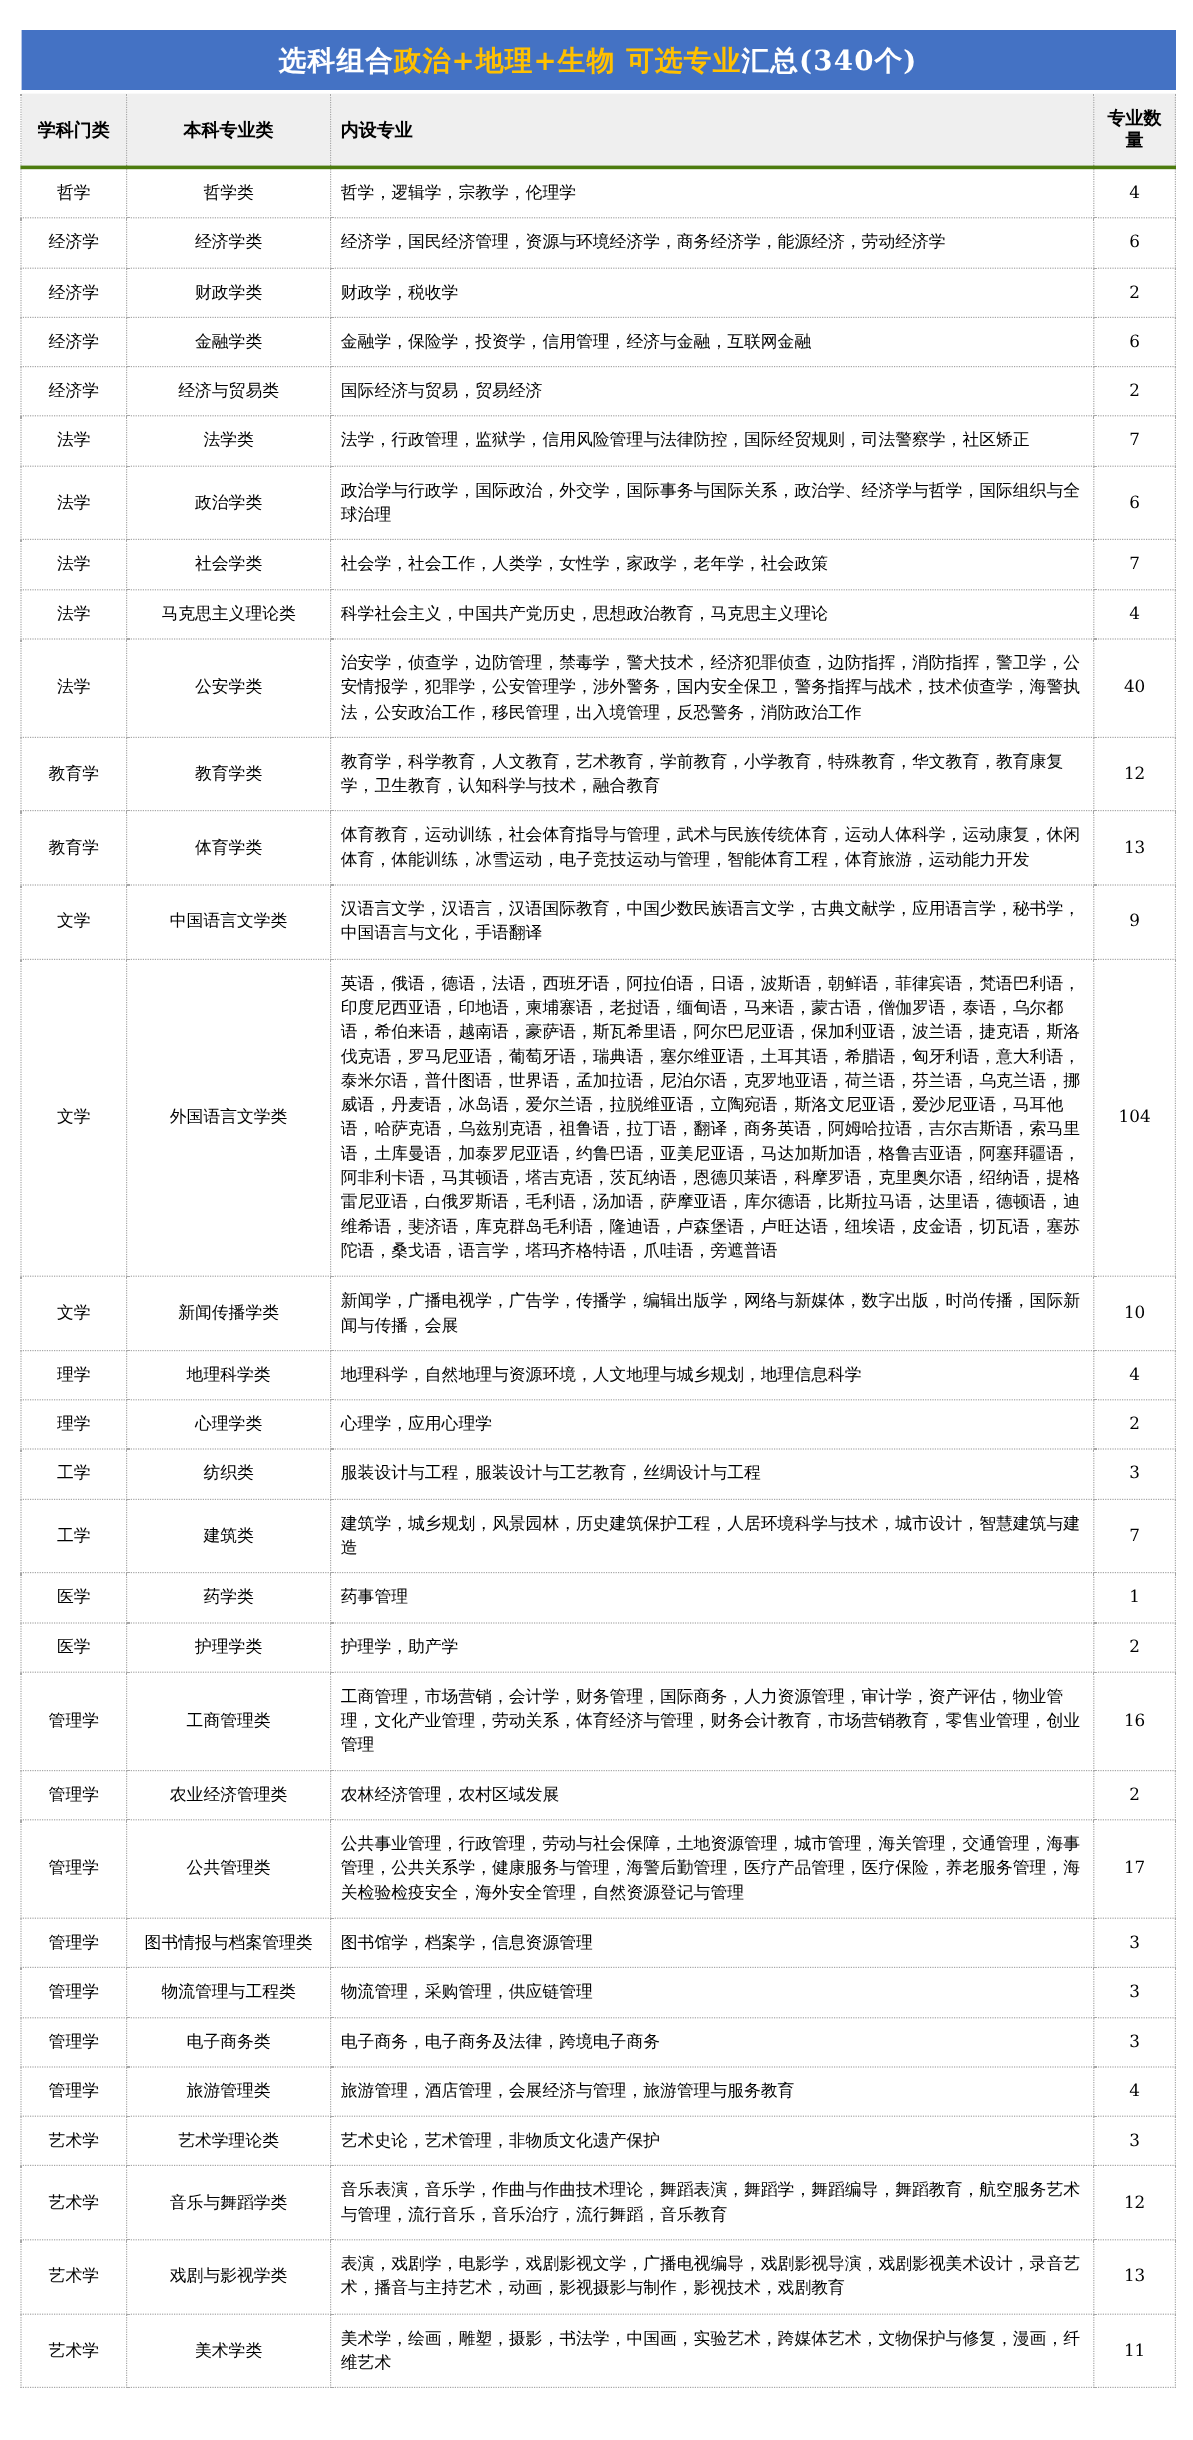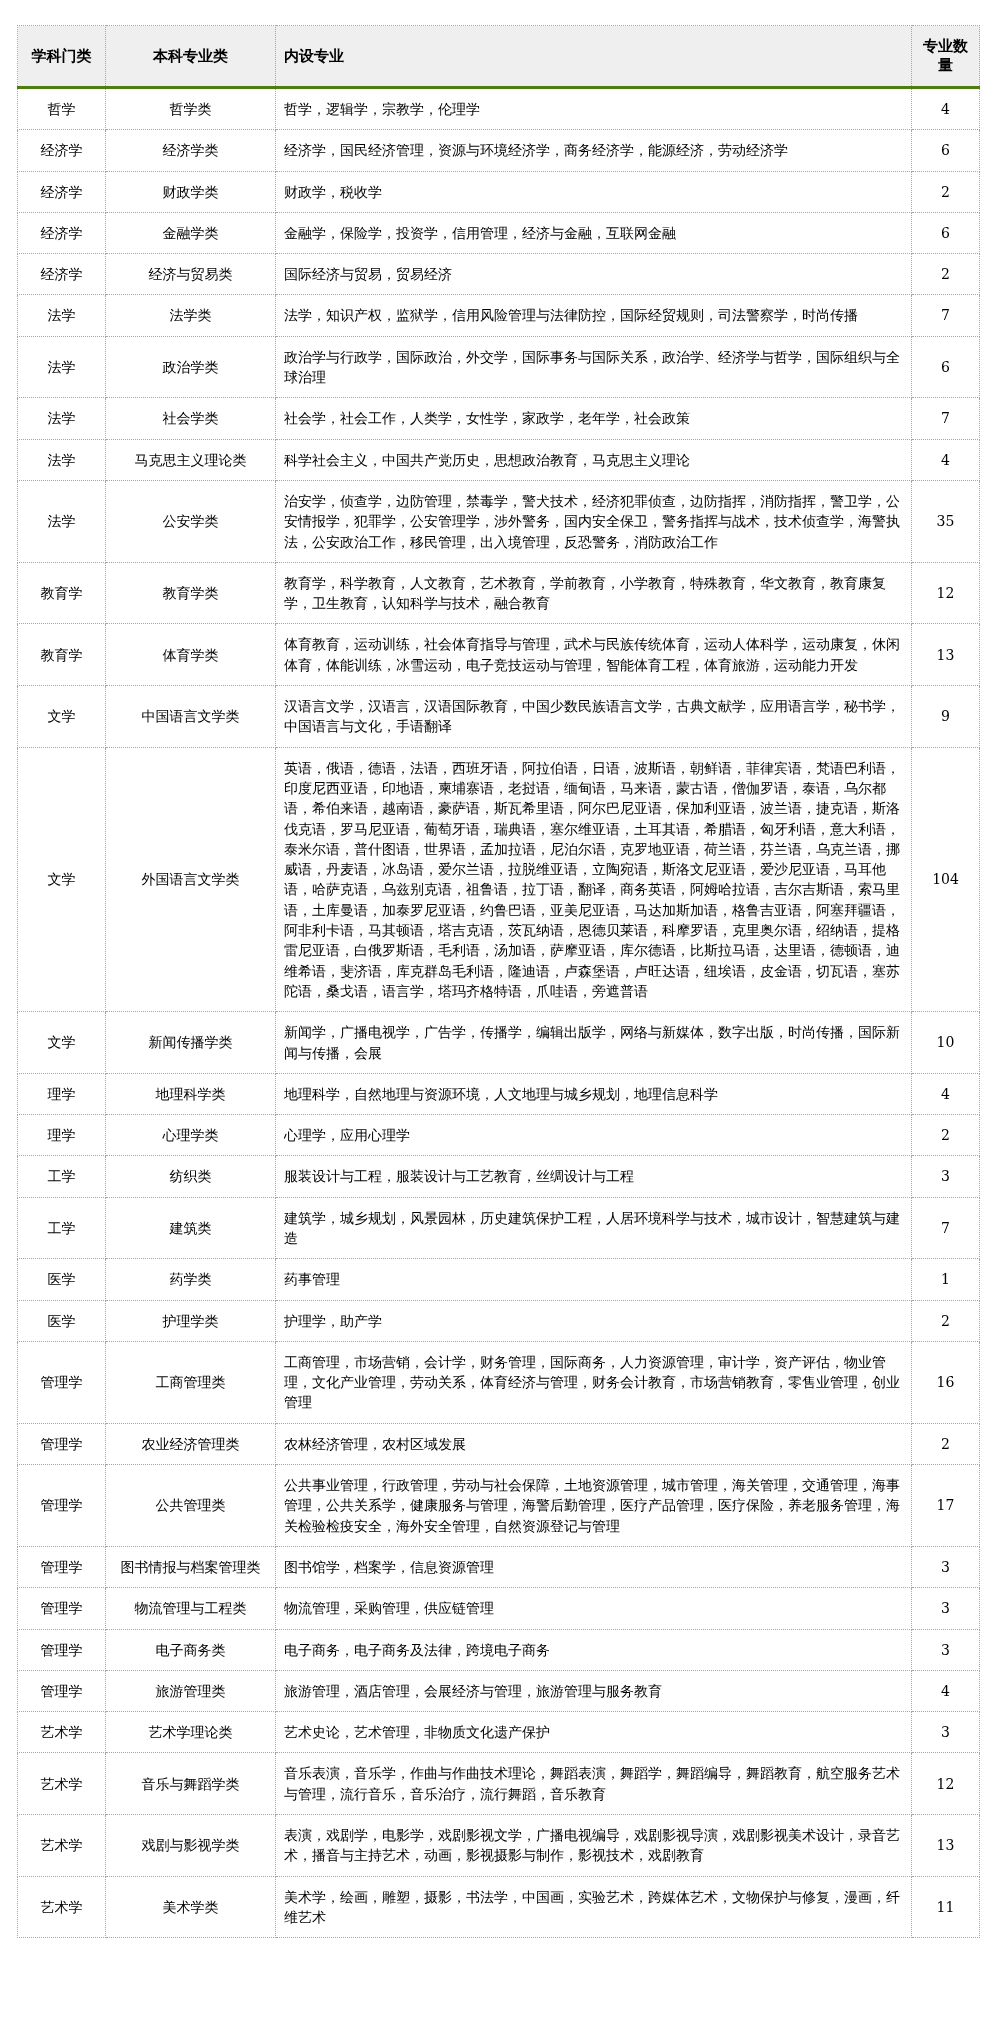--- a/index.html
+++ b/index.html
@@ -75,20 +75,23 @@
 
 <div class="page">
   <table class="majors-table">
     <colgroup>
       <col class="c-category">
       <col class="c-class">
       <col class="c-majors">
       <col class="c-count">
     </colgroup>
     <thead>
+      <tr class="title-row">
+        <th colspan="4" class="title-cell" id="title-cell"><span style="color: rgb(255, 255, 255);">选科组合</span><span style="color: rgb(255, 192, 0);">政治+地理+生物 可选专业</span><span style="color: rgb(255, 255, 255);">汇总(340个)</span></th>
+      </tr>
       <tr class="header-row">
         <th class="h-category">学科门类</th>
         <th class="h-class">本科专业类</th>
         <th class="h-majors">内设专业</th>
         <th class="h-count">专业数量</th>
       </tr>
     </thead>
     <tbody id="rows-body">
         <tr>
           <td class="cell-category">哲学</td>
@@ -116,21 +119,21 @@
         </tr>
         <tr>
           <td class="cell-category">经济学</td>
           <td class="cell-major-class">经济与贸易类</td>
           <td class="cell-majors">国际经济与贸易，贸易经济</td>
           <td class="cell-count">2</td>
         </tr>
         <tr>
           <td class="cell-category">法学</td>
           <td class="cell-major-class">法学类</td>
-          <td class="cell-majors">法学，知识产权，监狱学，信用风险管理与法律防控，国际经贸规则，司法警察学，时尚传播</td>
+          <td class="cell-majors">法学，行政管理，监狱学，信用风险管理与法律防控，国际经贸规则，司法警察学，社区矫正</td>
           <td class="cell-count">7</td>
         </tr>
         <tr>
           <td class="cell-category">法学</td>
           <td class="cell-major-class">政治学类</td>
           <td class="cell-majors">政治学与行政学，国际政治，外交学，国际事务与国际关系，政治学、经济学与哲学，国际组织与全球治理</td>
           <td class="cell-count">6</td>
         </tr>
         <tr>
           <td class="cell-category">法学</td>
@@ -141,21 +144,21 @@
         <tr>
           <td class="cell-category">法学</td>
           <td class="cell-major-class">马克思主义理论类</td>
           <td class="cell-majors">科学社会主义，中国共产党历史，思想政治教育，马克思主义理论</td>
           <td class="cell-count">4</td>
         </tr>
         <tr>
           <td class="cell-category">法学</td>
           <td class="cell-major-class">公安学类</td>
           <td class="cell-majors">治安学，侦查学，边防管理，禁毒学，警犬技术，经济犯罪侦查，边防指挥，消防指挥，警卫学，公安情报学，犯罪学，公安管理学，涉外警务，国内安全保卫，警务指挥与战术，技术侦查学，海警执法，公安政治工作，移民管理，出入境管理，反恐警务，消防政治工作</td>
-          <td class="cell-count">35</td>
+          <td class="cell-count">40</td>
         </tr>
         <tr>
           <td class="cell-category">教育学</td>
           <td class="cell-major-class">教育学类</td>
           <td class="cell-majors">教育学，科学教育，人文教育，艺术教育，学前教育，小学教育，特殊教育，华文教育，教育康复学，卫生教育，认知科学与技术，融合教育</td>
           <td class="cell-count">12</td>
         </tr>
         <tr>
           <td class="cell-category">教育学</td>
           <td class="cell-major-class">体育学类</td>

